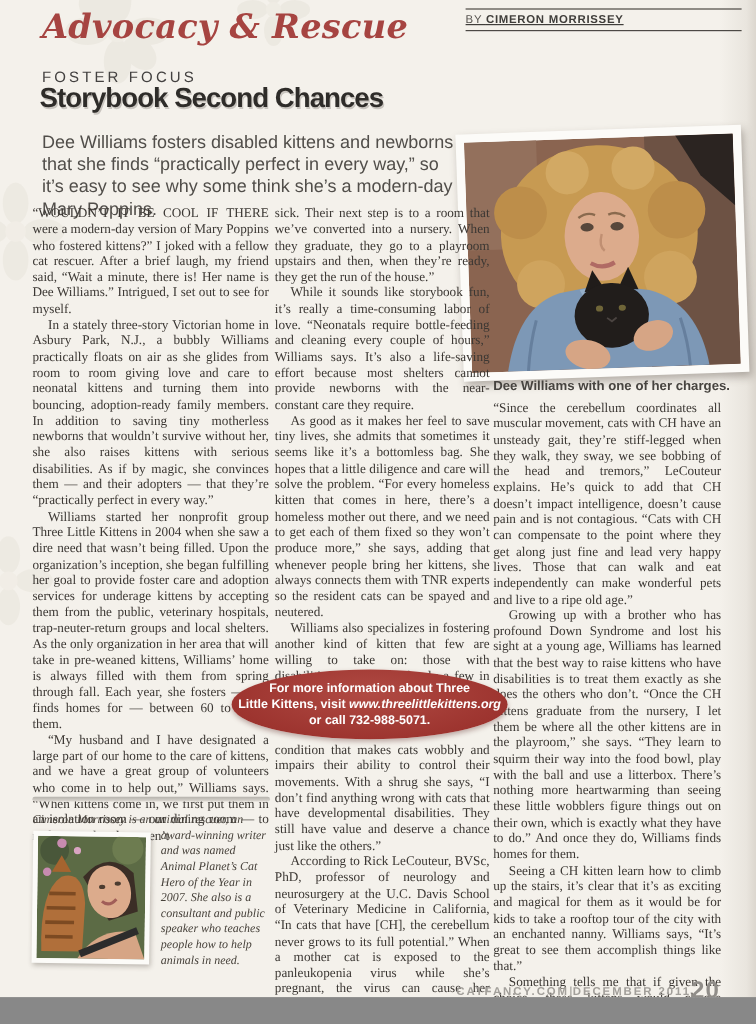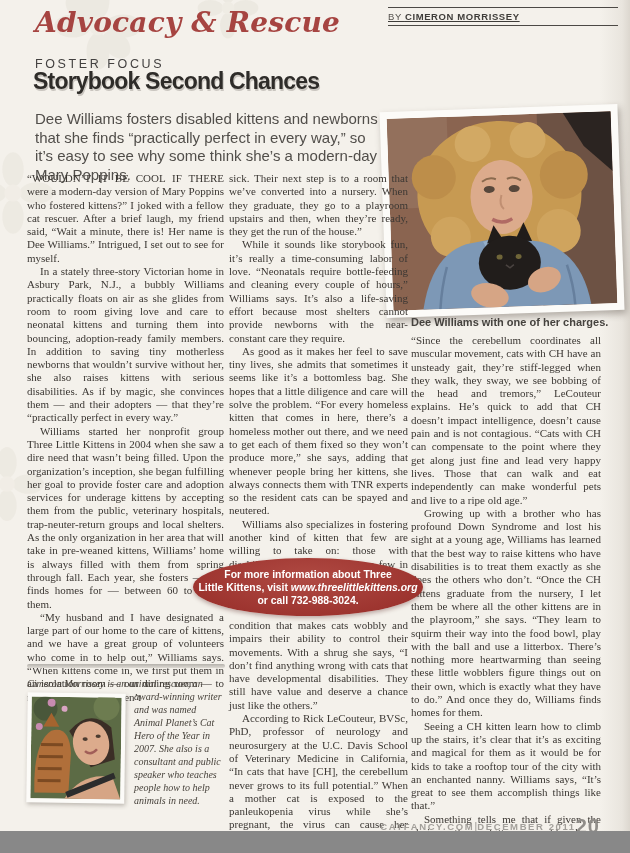--- a/index.html
+++ b/index.html
@@ -185,21 +185,21 @@
   <div class="col col2t">
     <p>sick. Their next step is to a room that we’ve converted into a nursery. When they graduate, they go to a playroom upstairs and then, when they’re ready, they get the run of the house.”</p>
     <p class="ind">While it sounds like storybook fun, it’s really a time-consuming labor of love. “Neonatals require bottle-feeding and cleaning every couple of hours,” Williams says. It’s also a life-saving effort because most shelters cannot provide newborns with the near-constant care they require.</p>
     <p class="ind">As good as it makes her feel to save tiny lives, she admits that sometimes it seems like it’s a bottomless bag. She hopes that a little diligence and care will solve the problem. “For every homeless kitten that comes in here, there’s a homeless mother out there, and we need to get each of them fixed so they won’t produce more,” she says, adding that whenever people bring her kittens, she always connects them with TNR experts so the resident cats can be spayed and neutered.</p>
     <p class="ind">Williams also specializes in fostering another kind of kitten that few are willing to take on: those with disabilities. She’s one of only a few in this country who raises kittens with cerebellar hypoplasia, a neurological</p>
   </div>
 
   <div class="callout">
     <div>For more information about Three</div>
     <div><span>Little Kittens, visit </span><span class="url">www.threelittlekittens.org</span></div>
-    <div>or call 732-988-3024.</div>
+    <div>or call 732-988-5071.</div>
   </div>
 
   <div class="col col2b">
     <p>condition that makes cats wobbly and impairs their ability to control their movements. With a shrug she says, “I don’t find anything wrong with cats that have developmental disabilities. They still have value and deserve a chance just like the others.”</p>
     <p class="ind">According to Rick LeCouteur, BVSc, PhD, professor of neurology and neurosurgery at the U.C. Davis School of Veterinary Medicine in California, “In cats that have [CH], the cerebellum never grows to its full potential.” When a mother cat is exposed to the panleukopenia virus while she’s pregnant, the virus can cause her offspring to have CH.</p>
   </div>
 
   <div class="col col3">
     <p>“Since the cerebellum coordinates all muscular movement, cats with CH have an unsteady gait, they’re stiff-legged when they walk, they sway, we see bobbing of the head and tremors,” LeCouteur explains. He’s quick to add that CH doesn’t impact intelligence, doesn’t cause pain and is not contagious. “Cats with CH can compensate to the point where they get along just fine and lead very happy lives. Those that can walk and eat independently can make wonderful pets and live to a ripe old age.”</p>
     <p class="ind">Growing up with a brother who has profound Down Syndrome and lost his sight at a young age, Williams has learned that the best way to raise kittens who have disabilities is to treat them exactly as she does the others who don’t. “Once the CH kittens graduate from the nursery, I let them be where all the other kittens are in the playroom,” she says. “They learn to squirm their way into the food bowl, play with the ball and use a litterbox. There’s nothing more heartwarming than seeing these little wobblers figure things out on their own, which is exactly what they have to do.” And once they do, Williams finds homes for them.</p>

